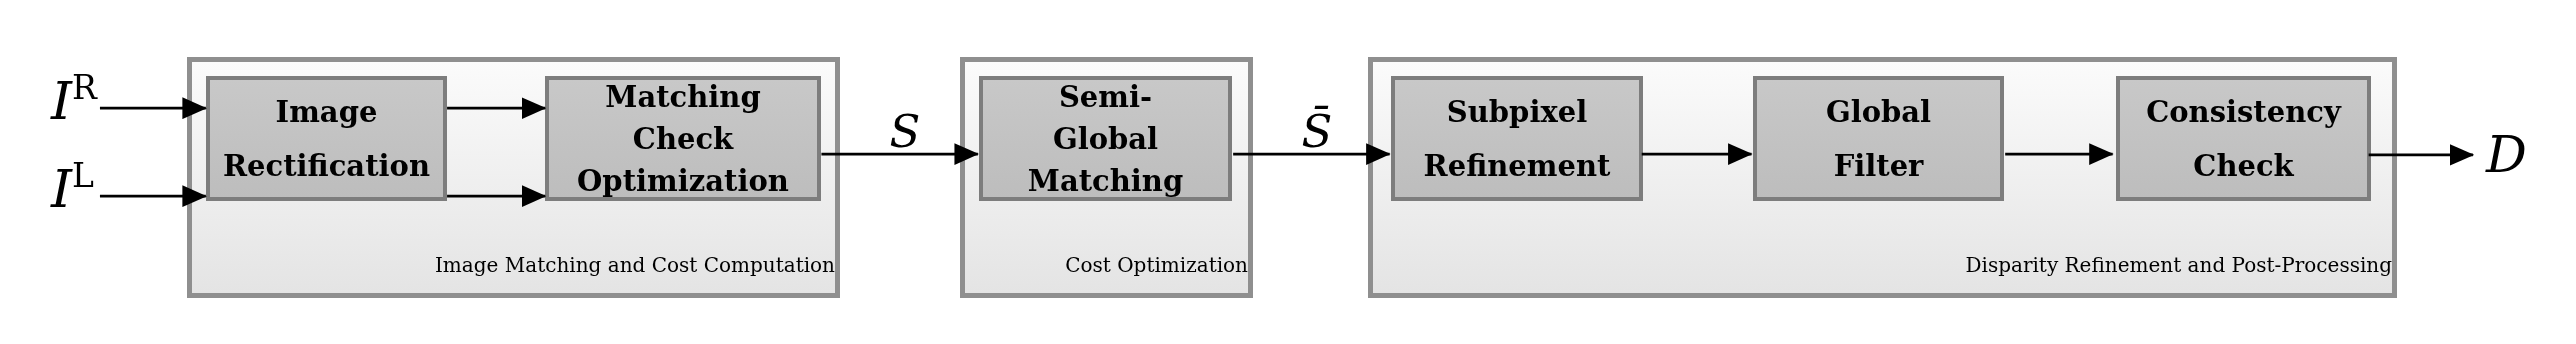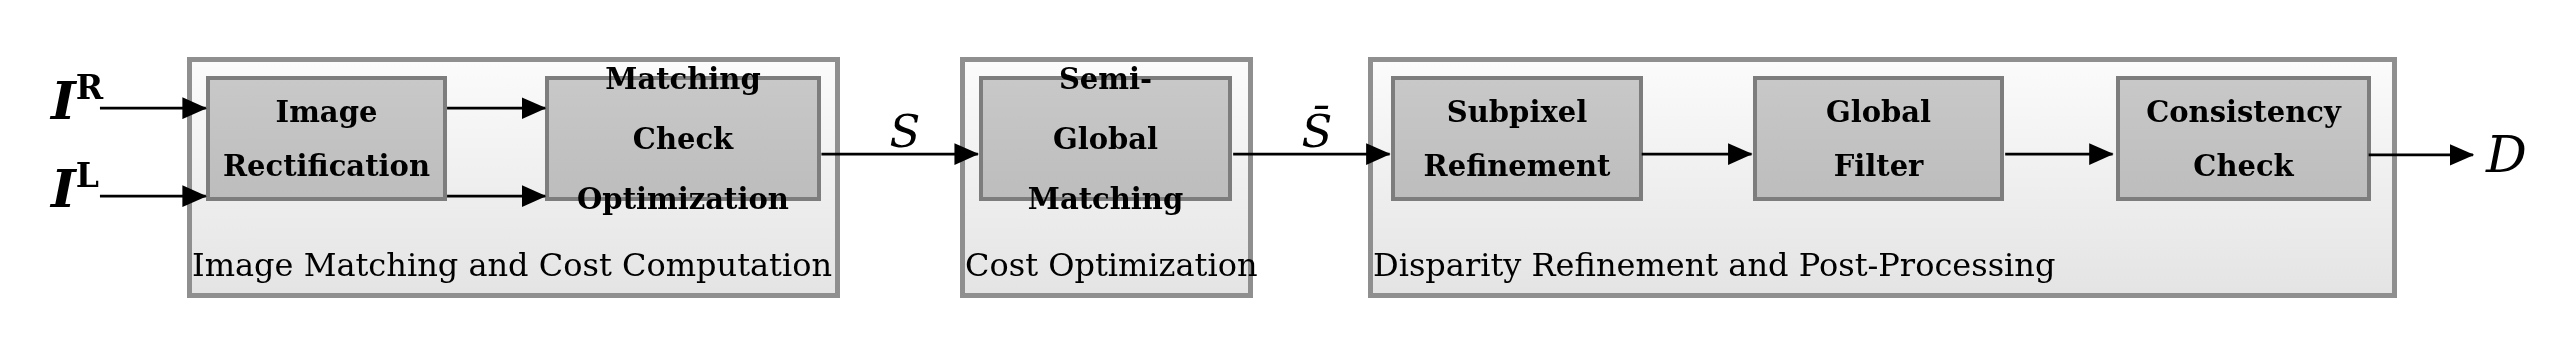--- a/index.html
+++ b/index.html
@@ -22,22 +22,22 @@
     box-sizing: border-box;
     border: 5.5px solid var(--container-border, #8f8f8f);
     background: linear-gradient(to bottom,
       var(--container-fill-top, #fbfbfb),
       var(--container-fill-bottom, #e4e4e4));
   }
   .stage-label {
     position: absolute;
     left: 0; right: 0;
     bottom: 11px;
-    text-align: left;
-    font-size: 32px;
+    text-align: right;
+    font-size: 20px;
     line-height: 33px;
     white-space: nowrap;
     color: var(--ink, #000);
   }
 
   
   .box {
     position: absolute;
     top: 76px;
     height: 125px;
@@ -49,21 +49,21 @@
     display: flex;
     flex-direction: column;
     align-items: center;
     justify-content: center;
     text-align: center;
     font-weight: bold;
     font-size: 29px;
     z-index: 2;
   }
   .box.lines-2 { line-height: 54px; }
-  .box.lines-3 { line-height: 42px; gap: 18px; }
+  .box.lines-3 { line-height: 42px; }
 
   
   svg.arrows {
     position: absolute;
     left: 0; top: 0;
     width: 2576px;
     height: 344px;
     z-index: 3;
     pointer-events: none;
   }
@@ -71,21 +71,20 @@
   svg.arrows .ah  { fill: var(--ink, #000); }
 
   
   .io-label {
     position: absolute;
     font-style: italic;
     font-size: 53px;
     line-height: 53px;
     white-space: nowrap;
     z-index: 4;
-    font-weight: bold;
   }
   .io-label sup {
     font-style: normal;
     font-size: 33px;
     line-height: 0;
     vertical-align: 20px;
   }
   .sig-label {
     position: absolute;
     font-style: italic;

